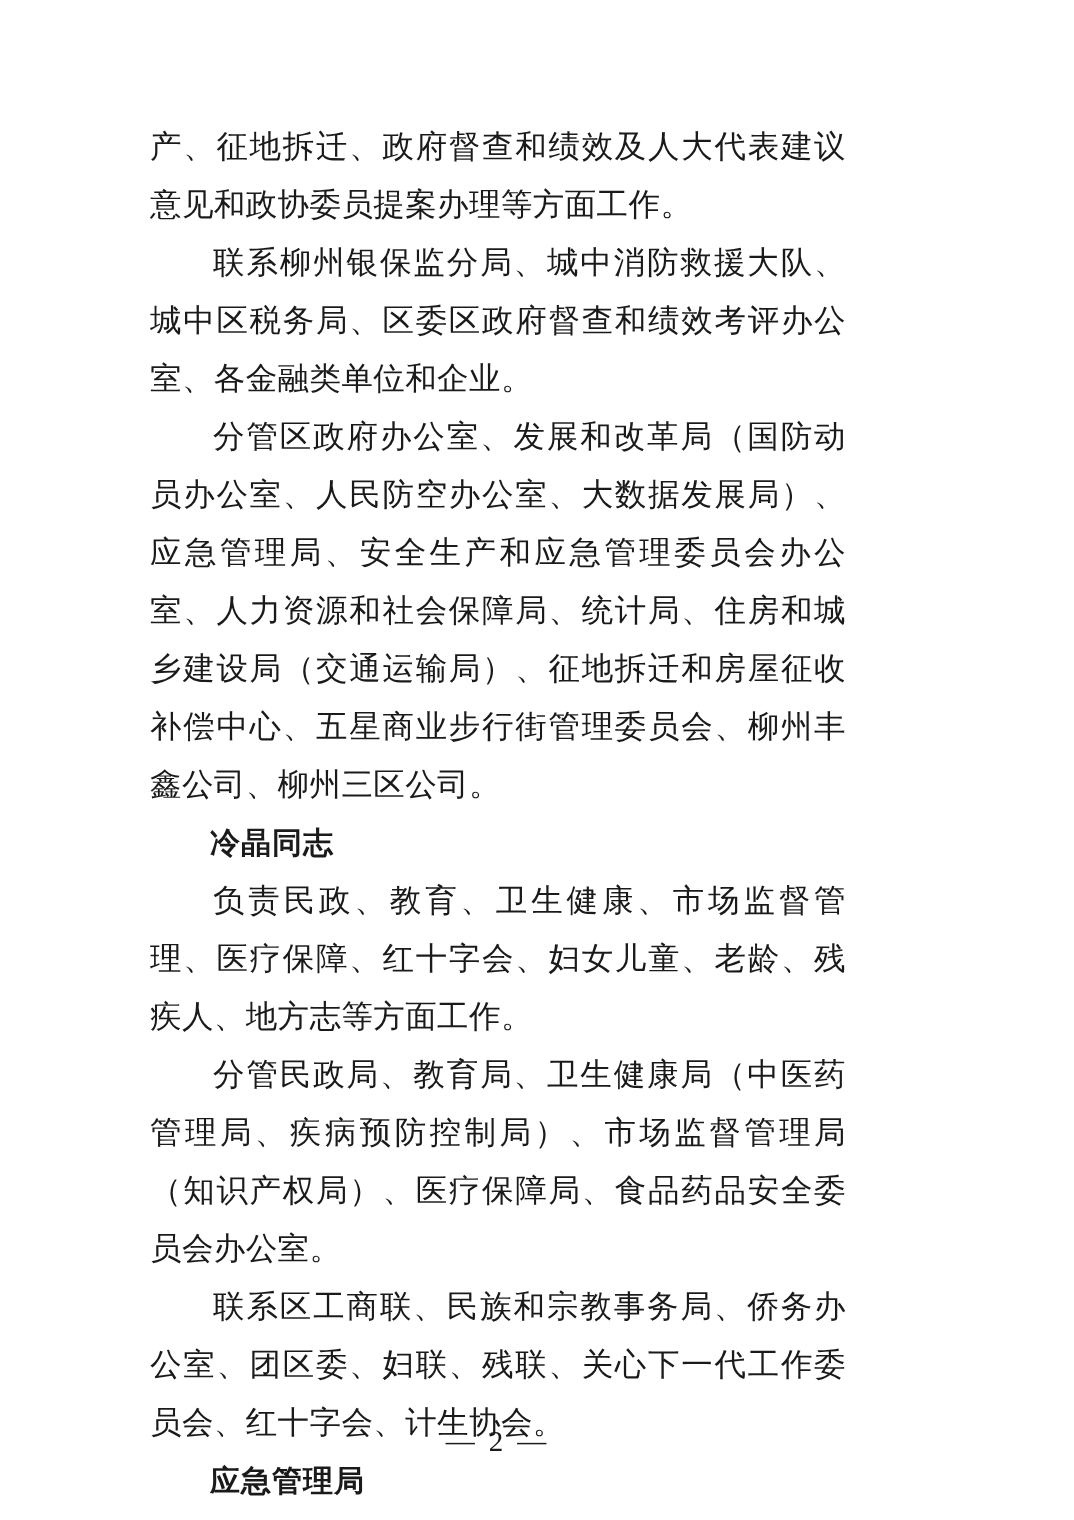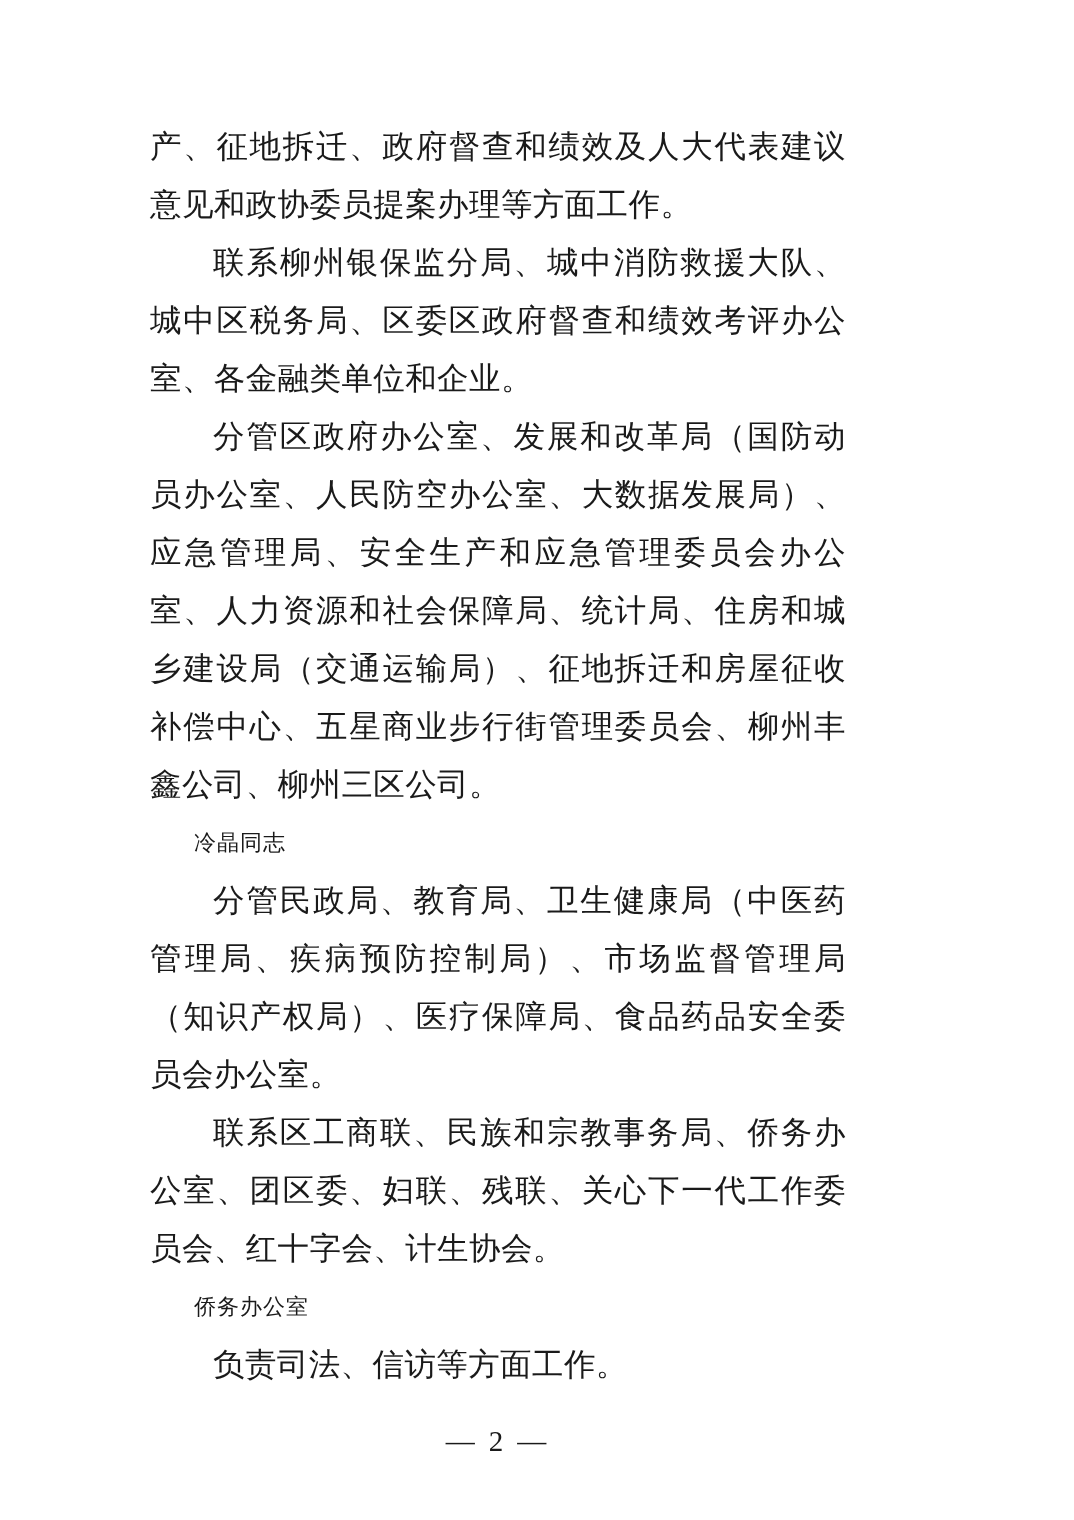--- a/index.html
+++ b/index.html
@@ -34,23 +34,23 @@
   .para {
     margin: 0;
     text-indent: 2em;
   }
   .para.cont {
     text-indent: 0;
   }
   .person-heading {
     margin: 0;
     text-indent: 2em;
-    font-weight: normal;
+    font-weight: bold;
     font-family: "DejaVu Sans", "Liberation Sans", sans-serif;
-    font-size: 22px;
+    font-size: 30px;
     letter-spacing: 1px;
     line-height: 58px;
   }
   .page-number {
     position: absolute;
     left: 0;
     right: 0;
     bottom: 62px;
     text-align: center;
     font-size: 29px;
@@ -70,26 +70,27 @@
 
     <p class="para cont">产、征地拆迁、政府督查和绩效及人大代表建议意见和政协委员提案办理等方面工作。</p>
 
 
     <p class="para">联系柳州银保监分局、城中消防救援大队、城中区税务局、区委区政府督查和绩效考评办公室、各金融类单位和企业。</p>
 
     <p class="para">分管区政府办公室、发展和改革局（国防动员办公室、人民防空办公室、大数据发展局）、应急管理局、安全生产和应急管理委员会办公室、人力资源和社会保障局、统计局、住房和城乡建设局（交通运输局）、征地拆迁和房屋征收补偿中心、五星商业步行街管理委员会、柳州丰鑫公司、柳州三区公司。</p>
 
     <p class="person-heading">冷晶同志</p>
 
+    <p class="para">负责民政、教育、卫生健康、市场监督管理、医疗保障、红十字会、妇女儿童、老龄、残疾人、地方志等方面工作。</p>
 
     <p class="para">分管民政局、教育局、卫生健康局（中医药管理局、疾病预防控制局）、市场监督管理局（知识产权局）、医疗保障局、食品药品安全委员会办公室。</p>
 
     <p class="para">联系区工商联、民族和宗教事务局、侨务办公室、团区委、妇联、残联、关心下一代工作委员会、红十字会、计生协会。</p>
 
-    <p class="person-heading">侨务办公室</p>
+    <p class="person-heading">应急管理局</p>
 
     <p class="para">负责司法、信访等方面工作。</p>
 
   </div>
 
   <div class="page-number">
     <span class="dash">—</span><span>2</span><span class="dash">—</span>
   </div>
 </div>
 

